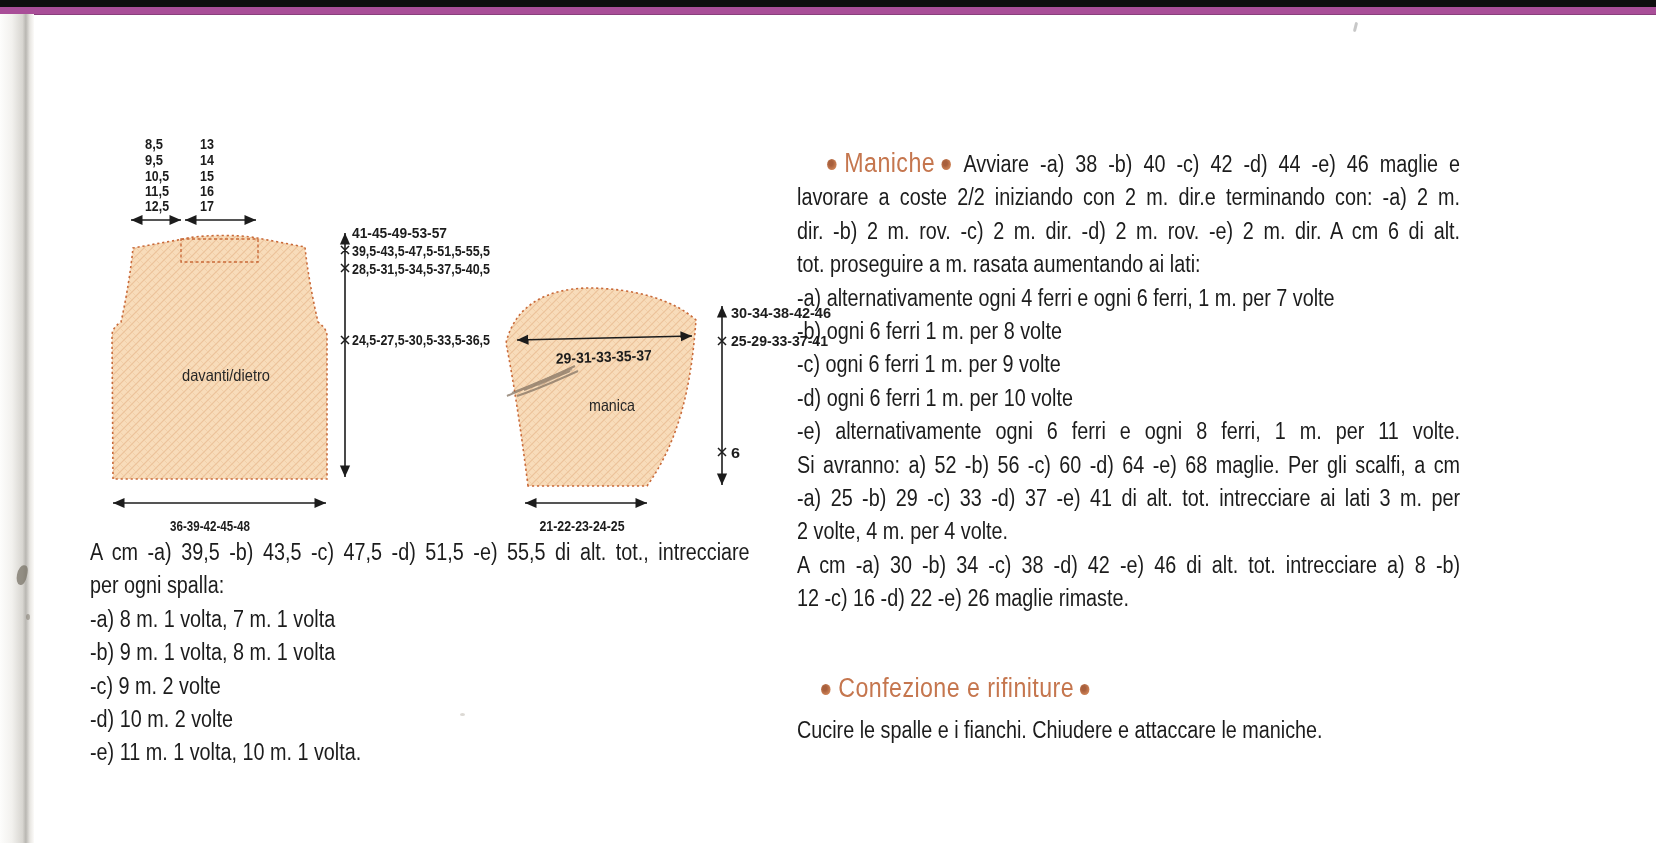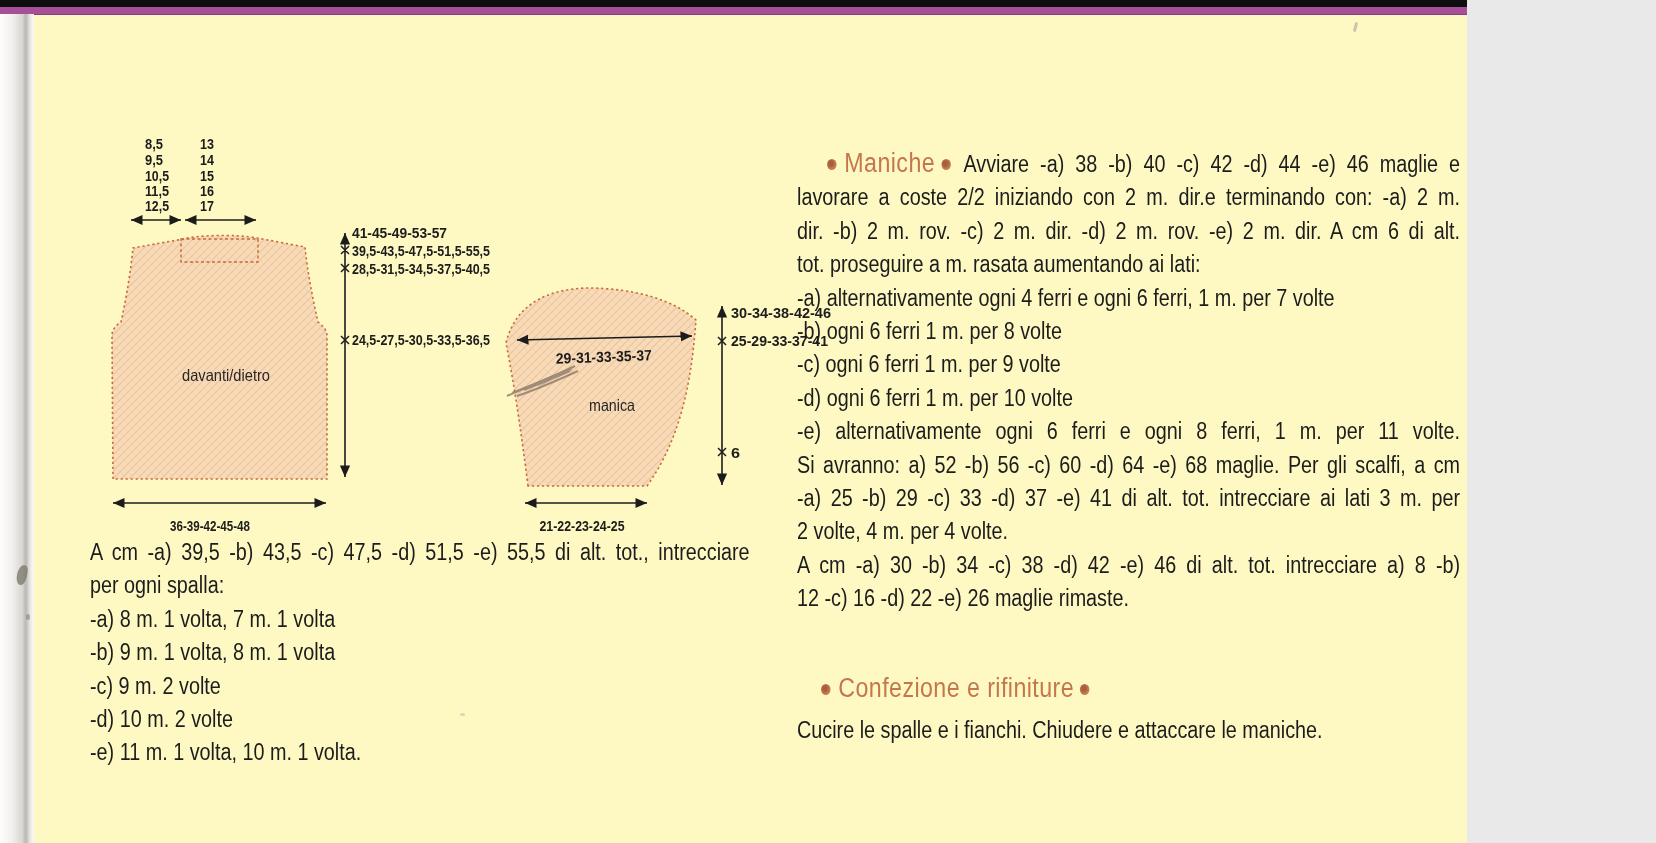--- a/index.html
+++ b/index.html
@@ -1,16 +1,16 @@
 <!DOCTYPE html>
 <html><head>
 <meta charset="utf-8">
 <style>
   html,body{margin:0;padding:0;background:#e9e9e9;}
-  .page{position:relative;width:1467px;height:843px;background:#fef9c3;overflow:hidden;
+  .page{position:relative;width:1656px;height:843px;background:#ffffff;overflow:hidden;
         font-family:"Liberation Sans",sans-serif;color:#1c1c1c;}
   .topbar-black{position:absolute;left:0;top:0;width:1656px;height:7px;background:#0e0e0e;}
   .topbar-magenta{position:absolute;left:0;top:7px;width:1656px;height:7px;background:#a94e98;border-bottom:1px solid #8a3f7d;}
   .left-edge{position:absolute;left:0;top:14px;width:34px;height:829px;
      background:linear-gradient(to right,#fdfdfc 0%,#f2f1ee 35%,#d8d6d1 66%,#b9b7b2 76%,#e8e6e2 88%,#fcfbf9 100%);}
   .speck{position:absolute;background:#7a7468;}
   .speck1{left:17px;top:565px;width:10px;height:20px;border-radius:60% 40% 50% 55%;opacity:.75;transform:rotate(12deg);}
   .speck2{left:26px;top:614px;width:4px;height:6px;border-radius:50%;opacity:.5;}
   .speck3{left:1354px;top:22px;width:3px;height:10px;background:#9a9a9a;opacity:.55;transform:rotate(14deg);border-radius:2px;}
   .speck4{left:460px;top:713px;width:5px;height:3px;background:#b9b4aa;opacity:.5;border-radius:50%;}

